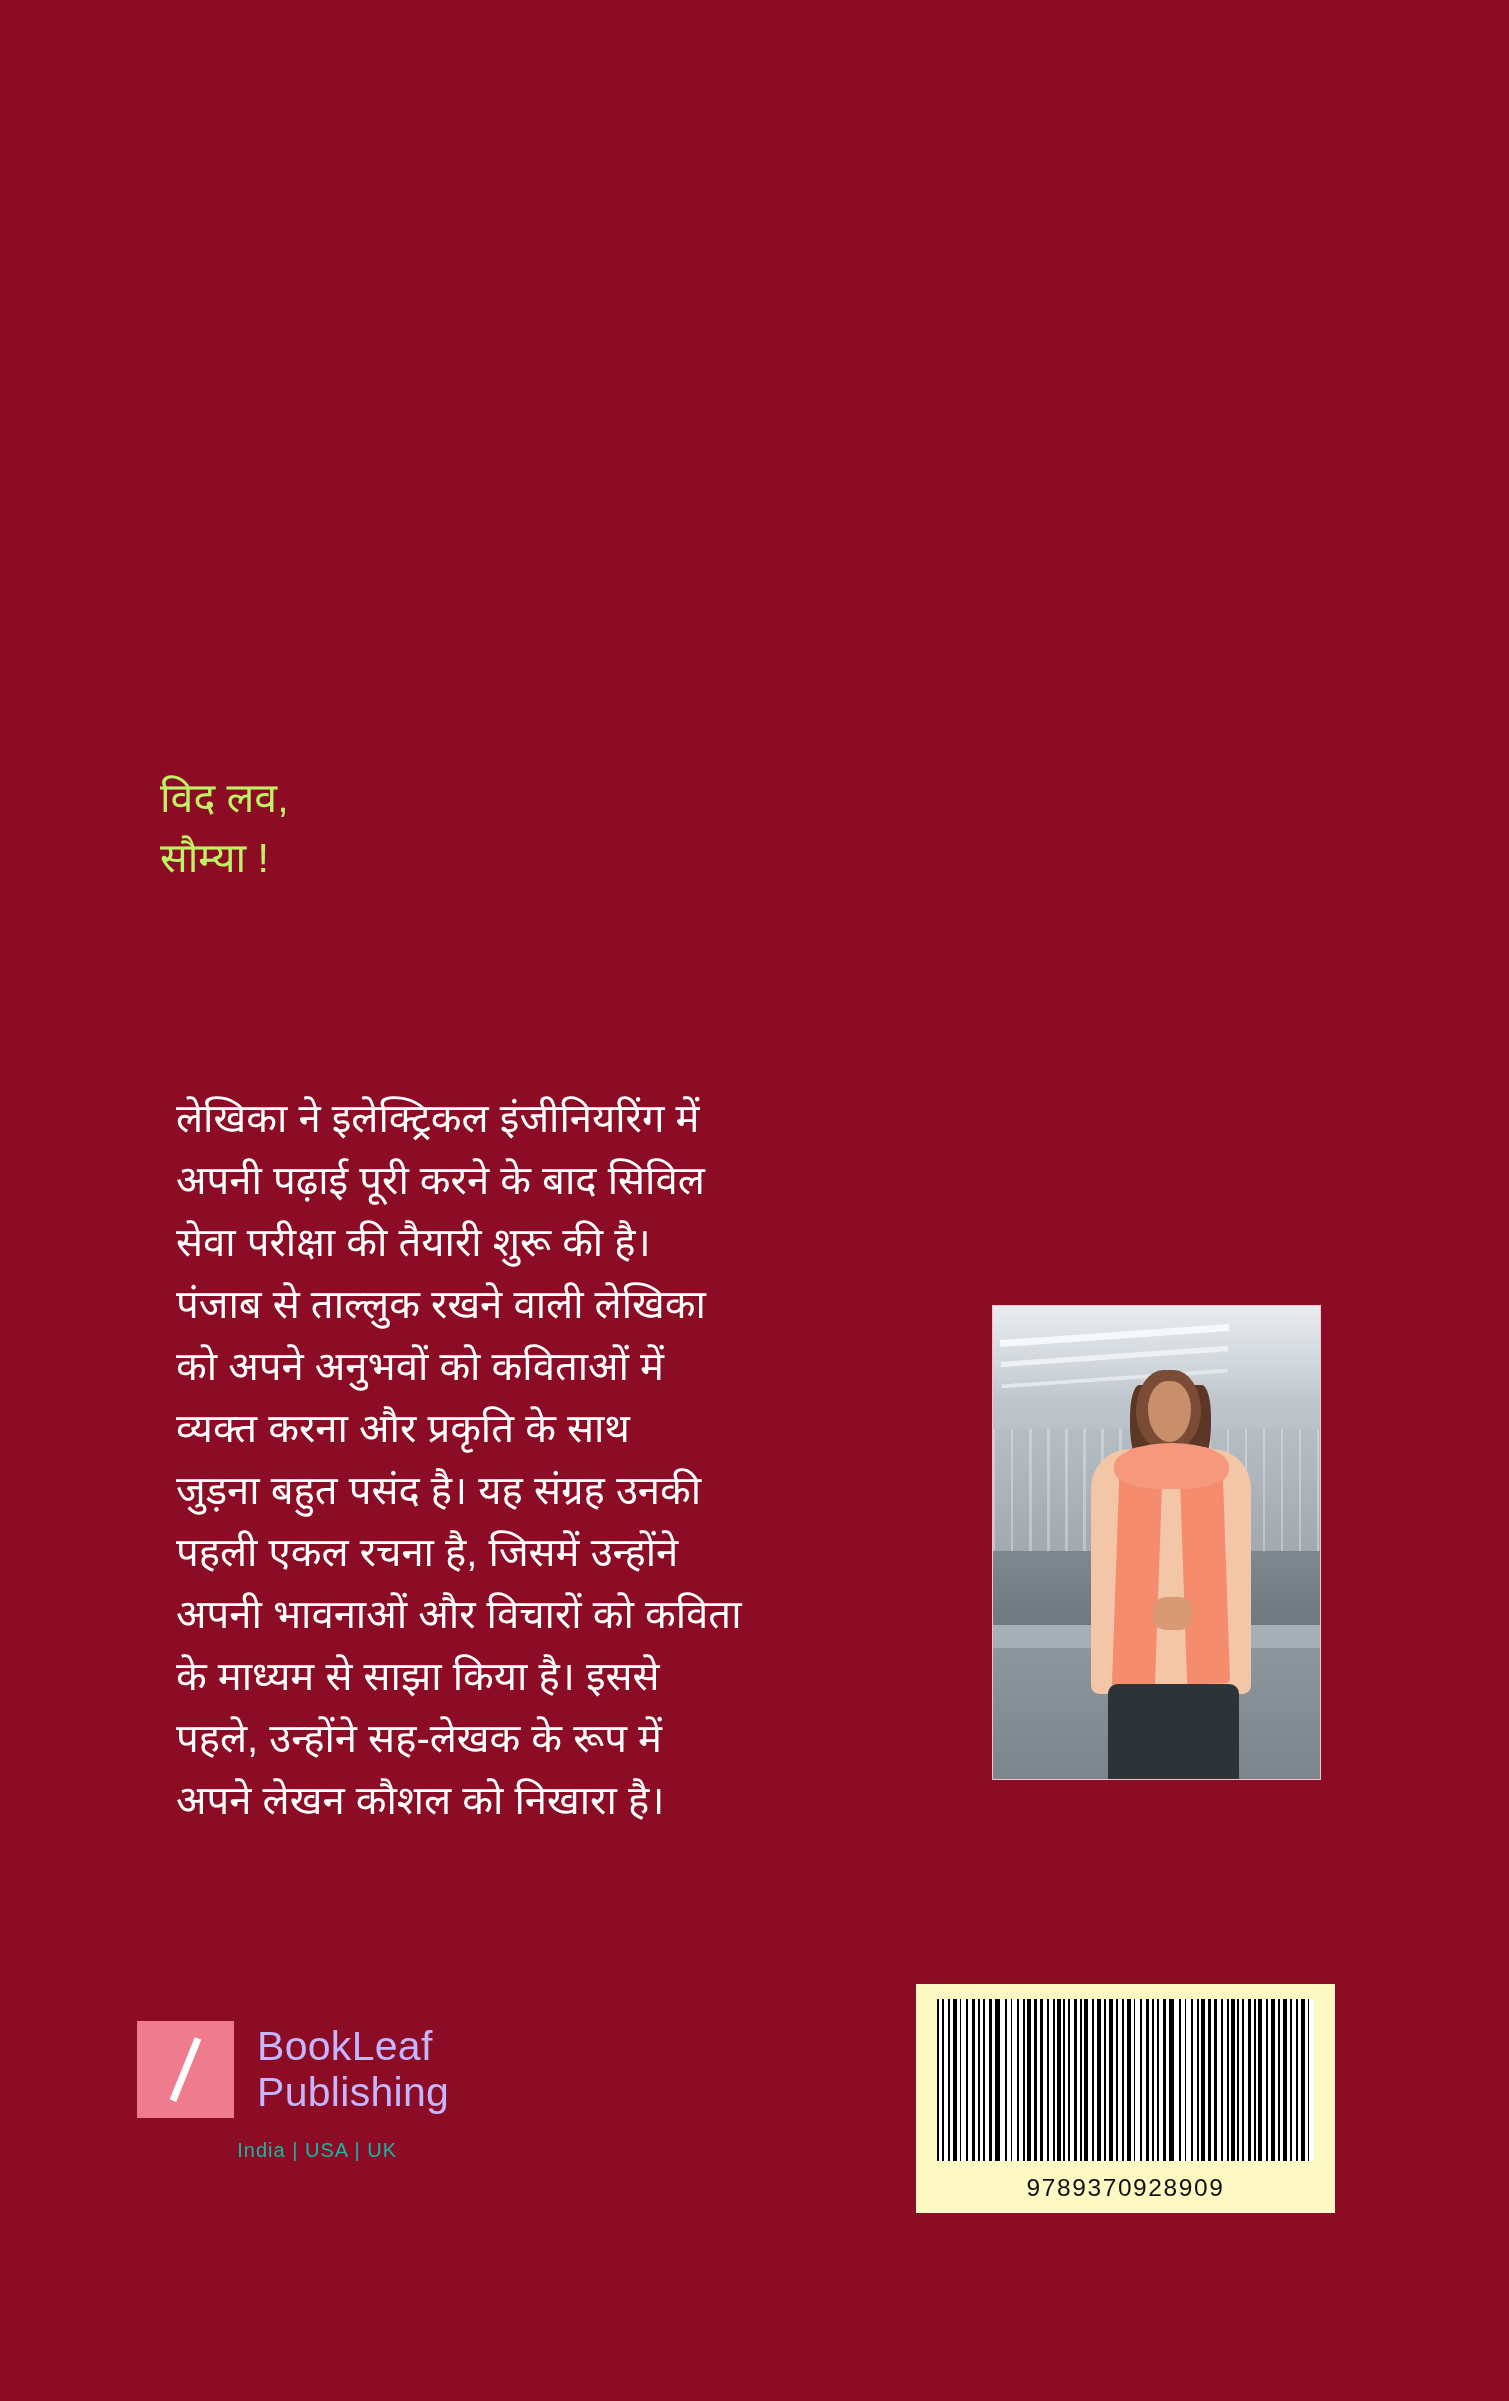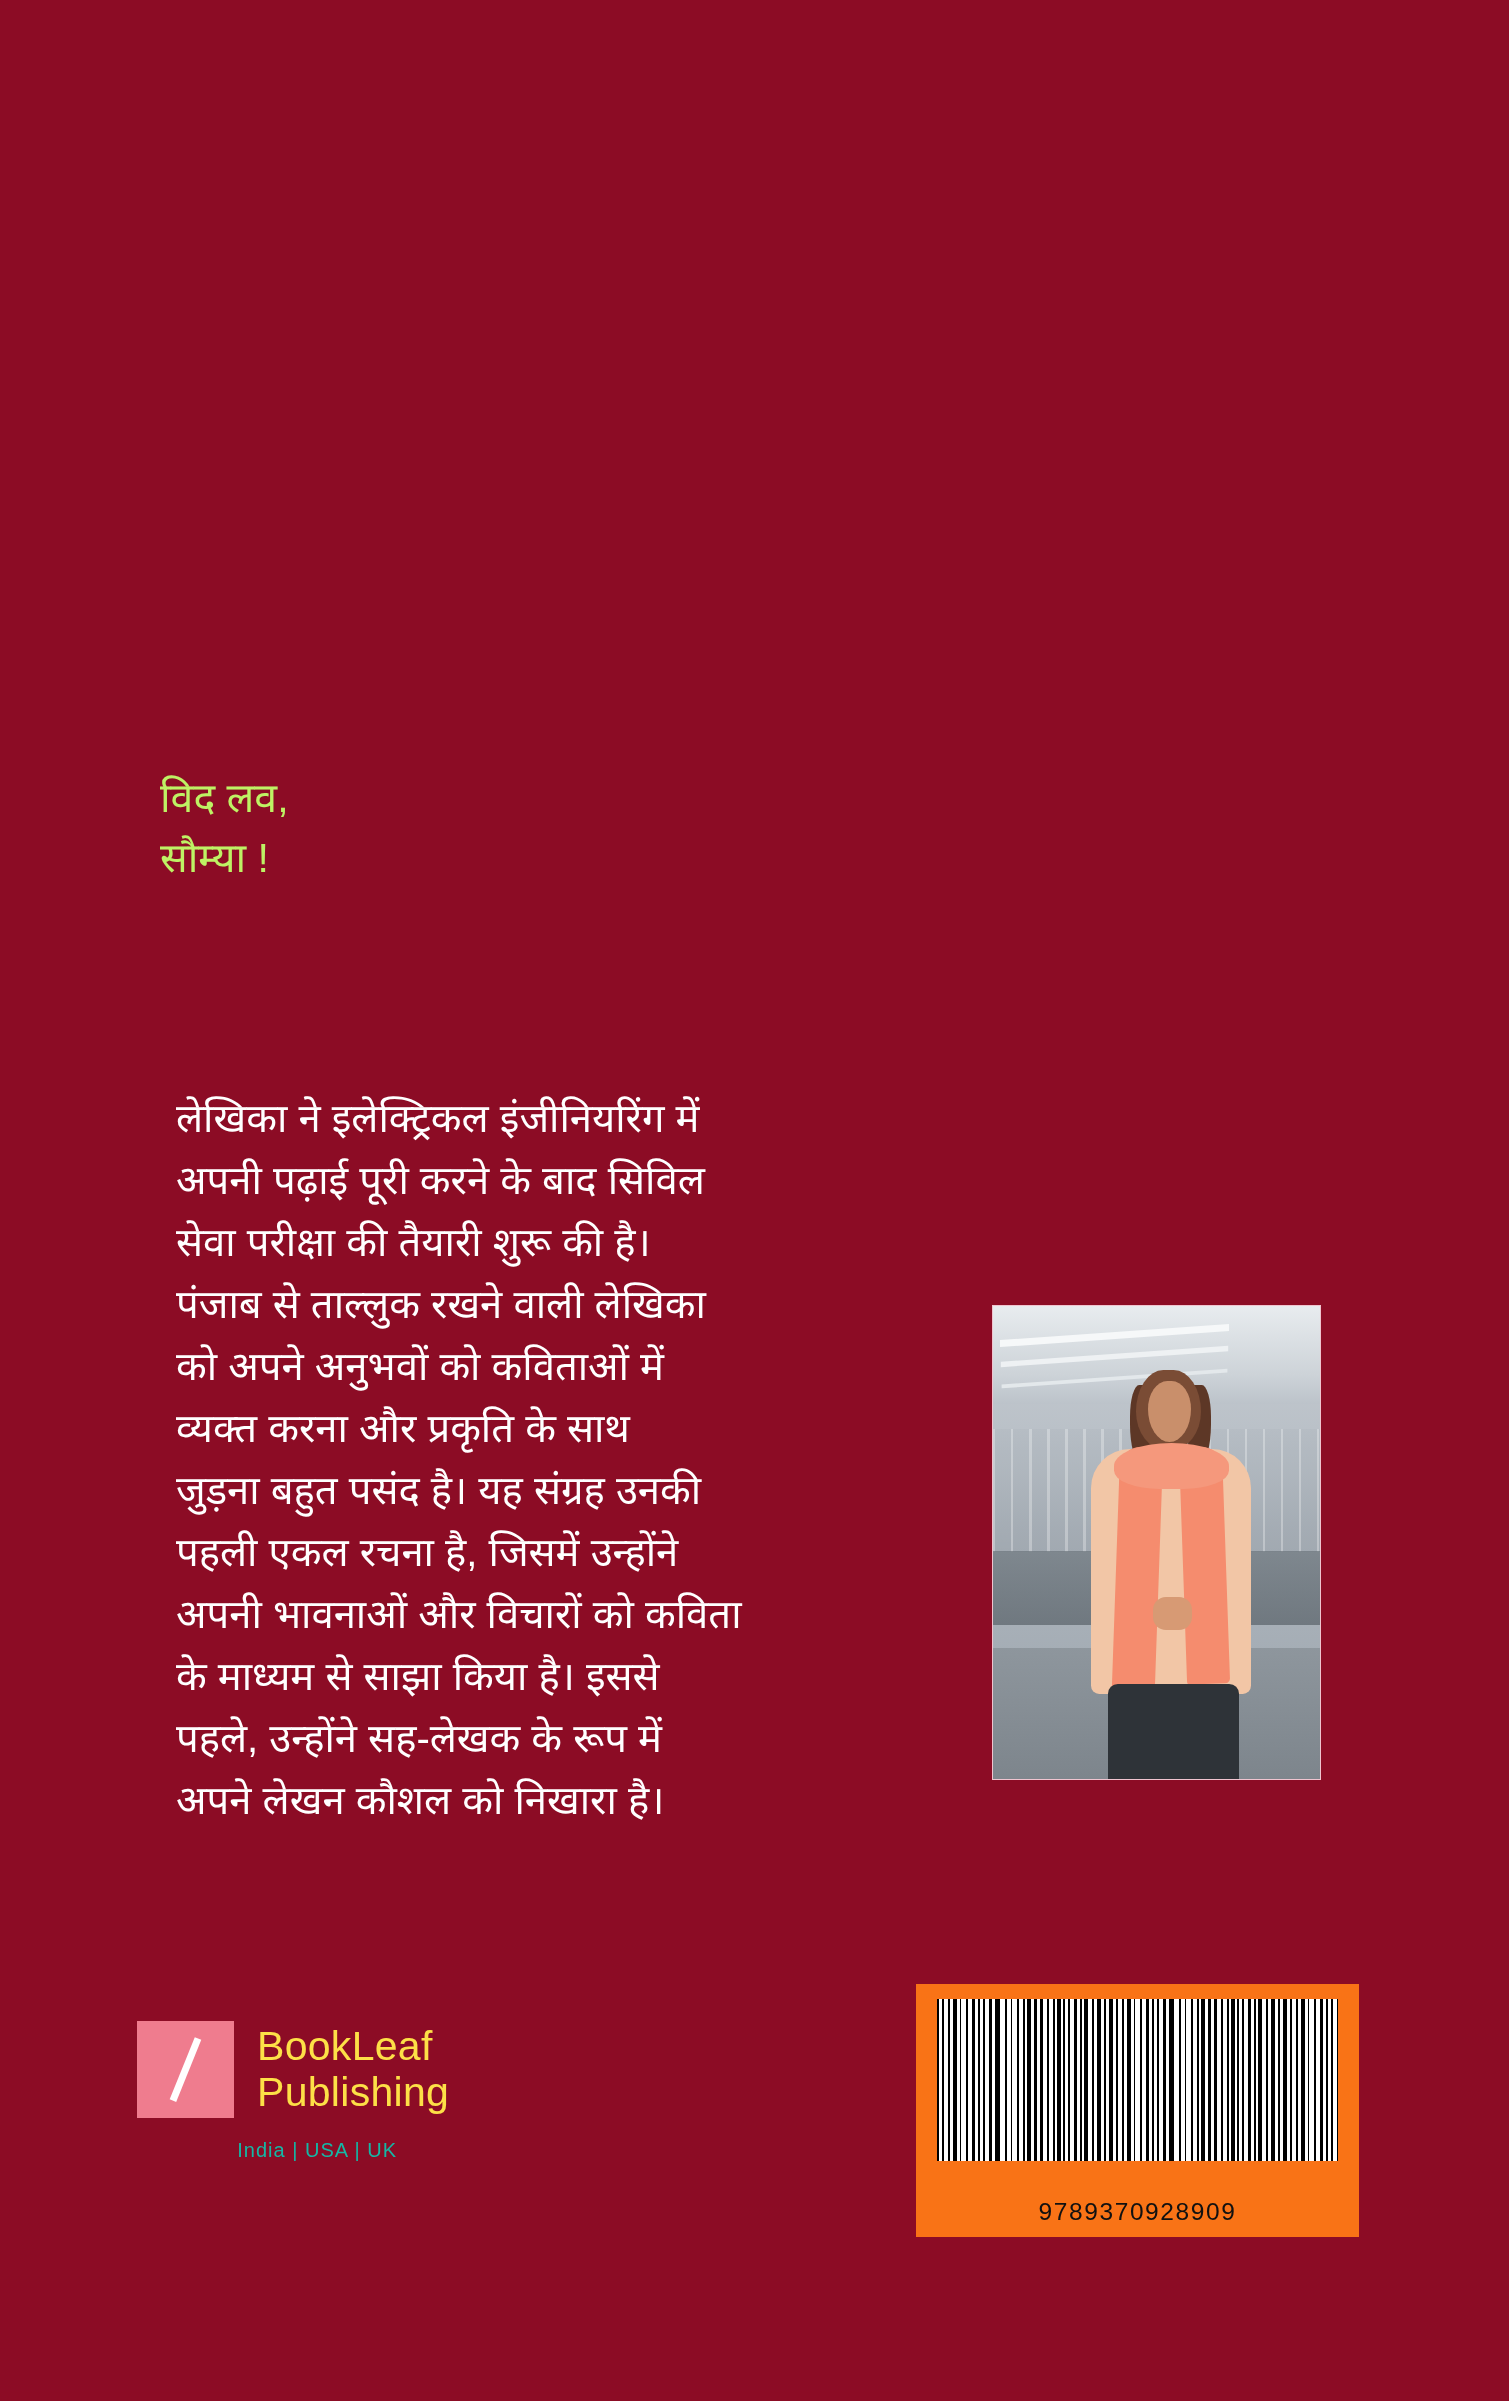--- a/index.html
+++ b/index.html
@@ -215,21 +215,21 @@
     position: absolute;
     left: 45px;
     top: 14.7px;
     width: 6.5px;
     height: 67px;
     background: #ffffff;
     transform: rotate(22deg);
   }
   .pub-name {
     margin-left: 23px;
-    color: #fde047;
+    color: #c4b5fd;
     font-size: 41px;
     line-height: 1.12;
     font-weight: 300;
     letter-spacing: 0.3px;
   }
   .pub-name .line2 { display: block; }
   .pub-regions {
     margin-top: 21px;
     margin-left: 8.2px;
     color: #14b8a6;
@@ -240,22 +240,22 @@
     width: 344px;
   }
 
   
   .barcode-box {
     position: absolute;
     left: 916px;
     top: 1984px;
     width: 419px;
     height: 229px;
-    background: #f97316;
-    padding: 12px;
+    background: #fef9c3;
+    padding: 0;
   }
   .barcode-bars {
     position: absolute;
     left: 21px;
     top: 14.7px;
     right: 21px;
     height: 162px;
     background-repeat: no-repeat;
   }
   .barcode-number {

